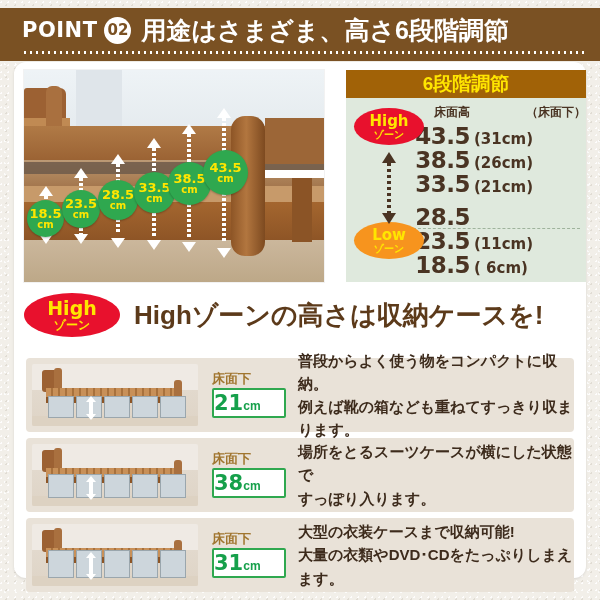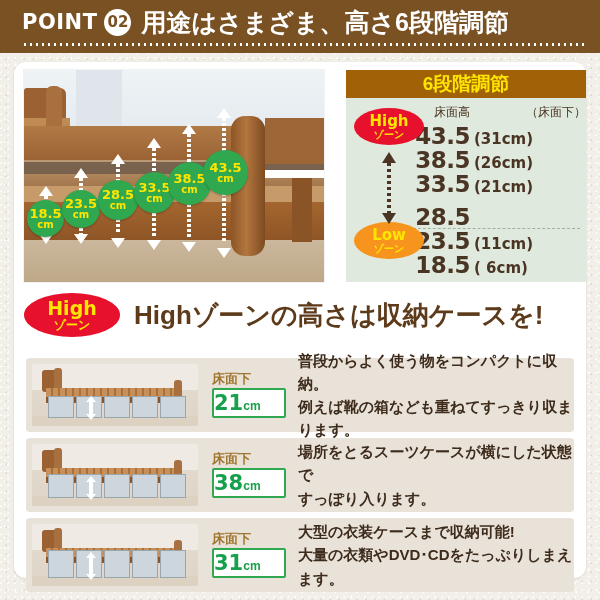--- a/index.html
+++ b/index.html
@@ -15,21 +15,21 @@
     background-image:
       radial-gradient(circle at 20% 30%, rgba(255,255,255,.9) 0 1px, transparent 1px),
       radial-gradient(circle at 70% 60%, rgba(210,204,194,.55) 0 1px, transparent 1px),
       radial-gradient(circle at 45% 85%, rgba(255,255,255,.8) 0 1px, transparent 1px);
     background-size:7px 7px, 9px 9px, 11px 11px;
     pointer-events:none;z-index:0;
   }
 
   
   .header{
-    position:absolute;left:0;top:0;width:600px;height:53px;
+    position:absolute;left:0;top:8px;width:600px;height:53px;
     background:#7a5123;z-index:3;
   }
   .header-inner{
     display:flex;align-items:center;height:44px;padding:0 0 0 22px;
   }
   .point-word{
     color:#ffffff;font-size:21px;font-weight:bold;letter-spacing:.5px;
     font-family:"DejaVu Sans",sans-serif;
   }
   .point-num{
@@ -97,21 +97,21 @@
   
   .panel{
     position:absolute;left:346px;top:70px;width:240px;height:212px;
     background:#dfe9dd;z-index:4;overflow:hidden;
   }
   .panel-head{
     height:28px;background:#a16207;color:#ffe600;font-weight:bold;
     font-size:19px;display:flex;align-items:center;justify-content:center;
   }
   .panel-cols{
-    display:flex;color:#4a3423;font-weight:normal;font-size:12px;
+    display:flex;color:#4a3423;font-weight:bold;font-size:12px;
     padding:6px 0 2px 0;
   }
   .panel-cols .c1{width:124px;text-align:right;padding-right:2px;}
   .panel-cols .c2{flex:1;text-align:right;padding-left:10px;}
   .rows{position:relative;padding-left:0;}
   .row{
     display:flex;align-items:baseline;height:24px;color:#4a3423;
   }
   .row .val{
     width:124px;text-align:right;font-size:23px;font-weight:bold;

